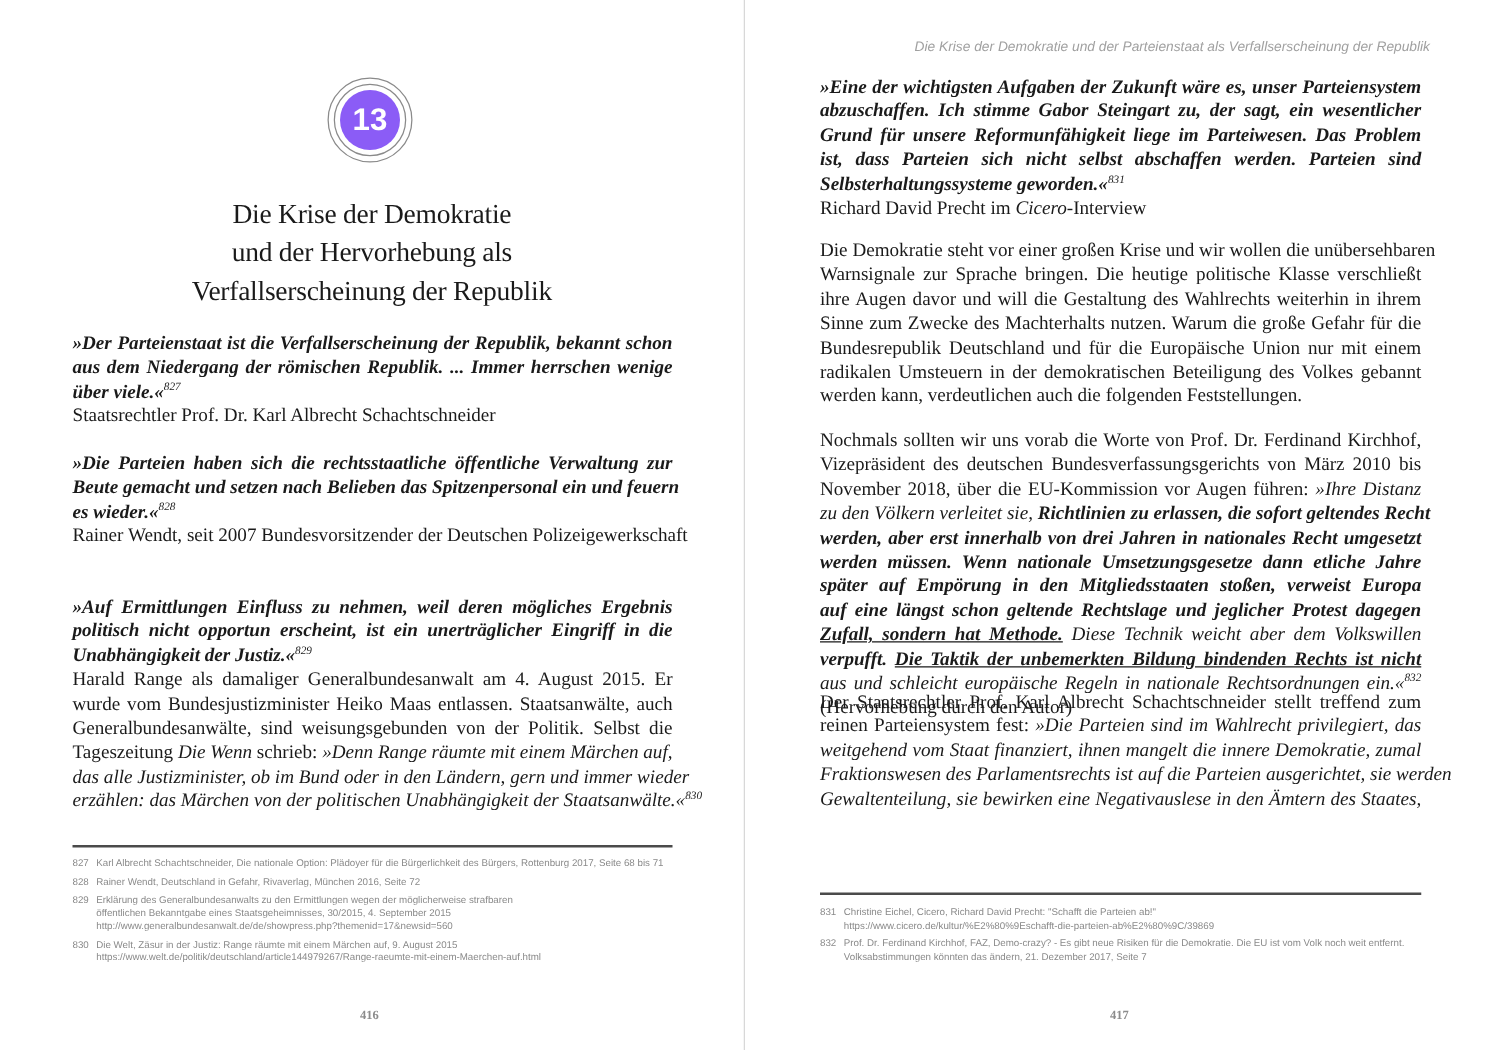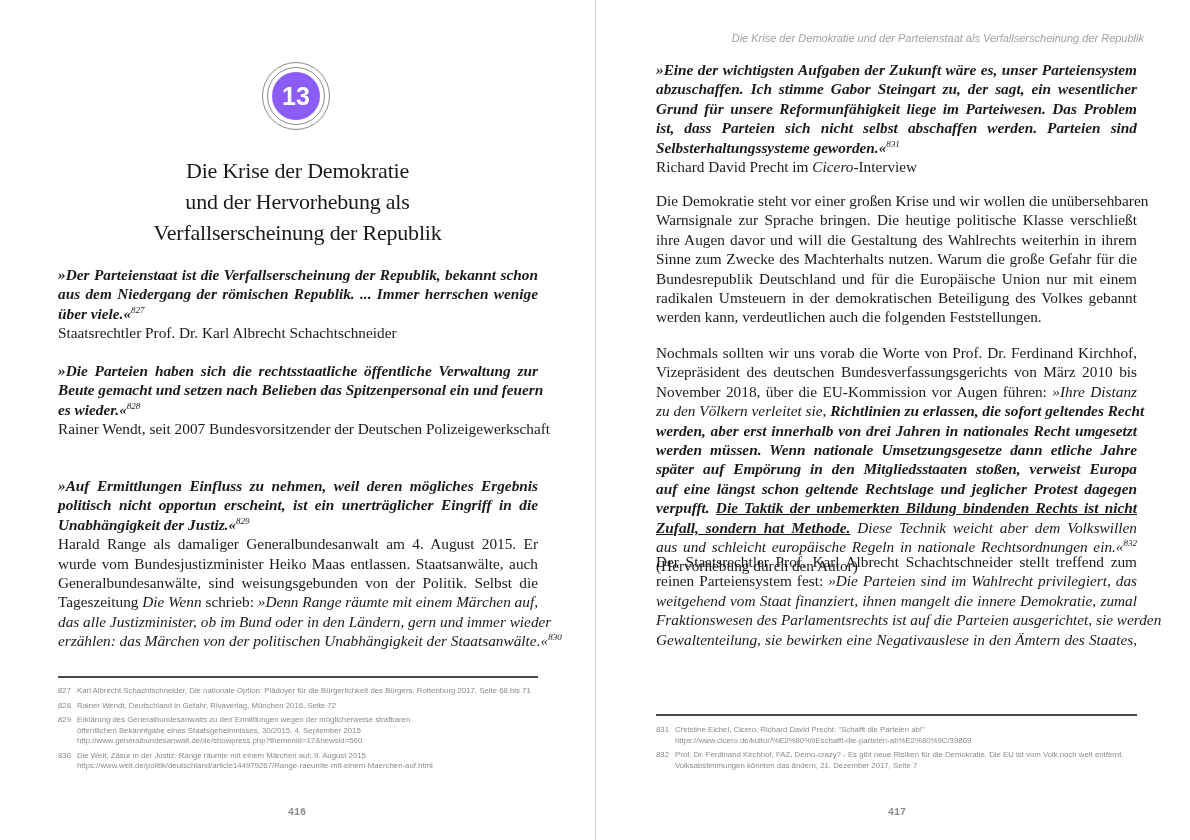--- a/index.html
+++ b/index.html
@@ -25,21 +25,21 @@
   sup { font-size: 9px; line-height: 0; vertical-align: 6px; font-style: italic; }
   .line { display: block; text-align: justify; text-align-last: justify; white-space: nowrap; }
   .line.last { text-align-last: left; }
 
   .footnote-rule { position: absolute; height: 1.5px; background: #4a4a4a; }
   .footnotes { position: absolute; font-family: "Liberation Sans", sans-serif; font-size: 7.8px; line-height: 10.5px; color: #8a8a8a; }
   .fn { position: relative; padding-left: 19px; margin-bottom: 4px; white-space: nowrap; }
   .fn .num { position: absolute; left: 0; top: 0; }
 
   .running-head { position: absolute; right: 46px; top: 32px; font-family: "Liberation Sans", sans-serif; font-style: italic; font-size: 11px; color: #a0a0a0; white-space: nowrap; padding-left: 36px; }
-  .page-number { position: absolute; top: 807px; font-family: Liberation Mono, monospace; font-weight: bold; font-size: 10px; color: #8c8c8c; text-align: center; }
+  .page-number { position: absolute; top: 807px; font-family: Liberation Serif, serif; font-weight: bold; font-size: 10px; color: #8c8c8c; text-align: center; }
 </style>
 </head>
 <body>
 
 <div class="spread-divider"></div>
 
 <div class="page page-left">
 
   <div class="chapter-badge">
     <div class="ring"></div>
@@ -128,22 +128,22 @@
 
   <div class="block right-block" style="top:343px;">
     <span class="line">Nochmals sollten wir uns vorab die Worte von Prof. Dr. Ferdinand Kirchhof,</span>
     <span class="line">Vizepräsident des deutschen Bundesverfassungsgerichts von März 2010 bis</span>
     <span class="line"><span>November 2018, über die EU-Kommission vor Augen führen: </span><span class="it">»Ihre Distanz</span></span>
     <span class="line"><span class="it">zu den Völkern verleitet sie, </span><span class="bi">Richtlinien zu erlassen, die sofort geltendes Recht</span></span>
     <span class="line bi">werden, aber erst innerhalb von drei Jahren in nationales Recht umgesetzt</span>
     <span class="line bi">werden müssen. Wenn nationale Umsetzungsgesetze dann etliche Jahre</span>
     <span class="line bi">später auf Empörung in den Mitgliedsstaaten stoßen, verweist Europa</span>
     <span class="line bi">auf eine längst schon geltende Rechtslage und jeglicher Protest dagegen</span>
+    <span class="line"><span class="bi ul">Zufall, sondern hat Methode.</span><span class="it"> Diese Technik weicht aber dem Volkswillen</span></span>
     <span class="line bi"><span>verpufft. </span><span class="ul">Die Taktik der unbemerkten Bildung bindenden Rechts ist nicht</span></span>
-    <span class="line"><span class="bi ul">Zufall, sondern hat Methode.</span><span class="it"> Diese Technik weicht aber dem Volkswillen</span></span>
     <span class="line it"><span>aus und schleicht europäische Regeln in nationale Rechtsordnungen ein.«</span><sup>832</sup></span>
     <span class="line last">(Hervorhebung durch den Autor)</span>
   </div>
 
   <div class="block right-block" style="top:552px;">
     <span class="line">Der Staatsrechtler Prof. Karl Albrecht Schachtschneider stellt treffend zum</span>
     <span class="line"><span>reinen Parteiensystem fest: </span><span class="it">»Die Parteien sind im Wahlrecht privilegiert, das</span></span>
     <span class="line it">weitgehend vom Staat finanziert, ihnen mangelt die innere Demokratie, zumal</span>
     <span class="line it">Fraktionswesen des Parlamentsrechts ist auf die Parteien ausgerichtet, sie werden</span>
     <span class="line it">Gewaltenteilung, sie bewirken eine Negativauslese in den Ämtern des Staates,</span>

